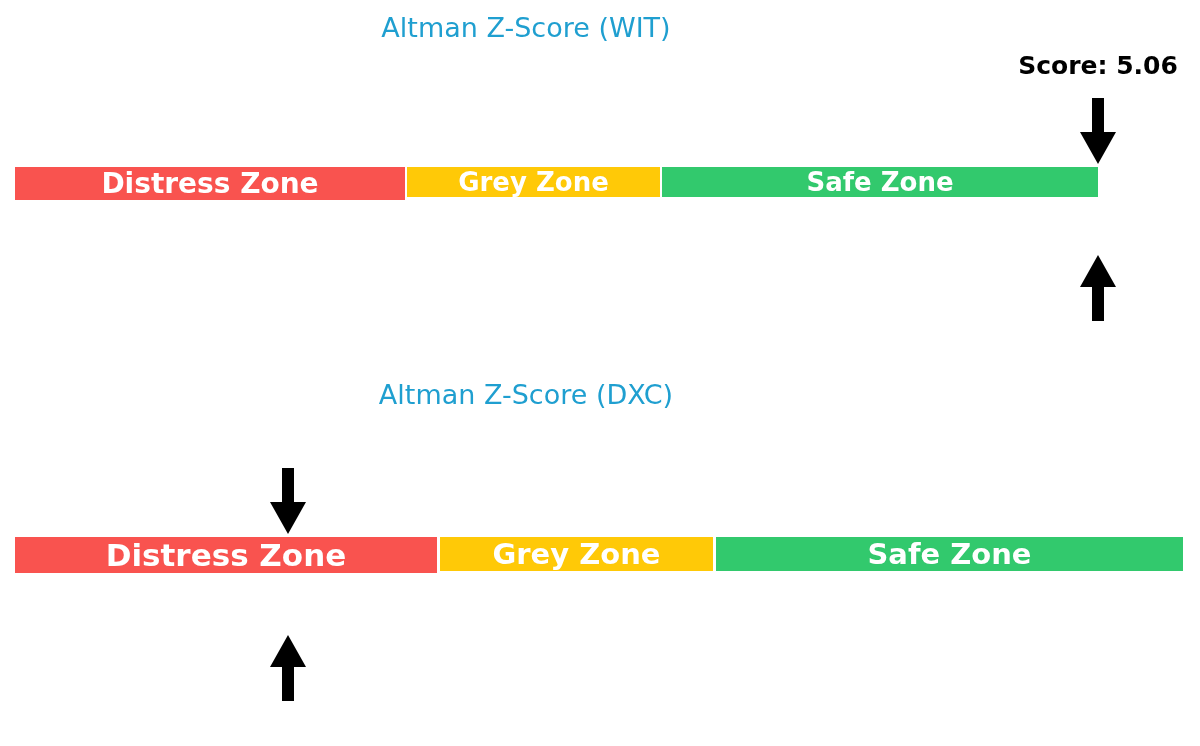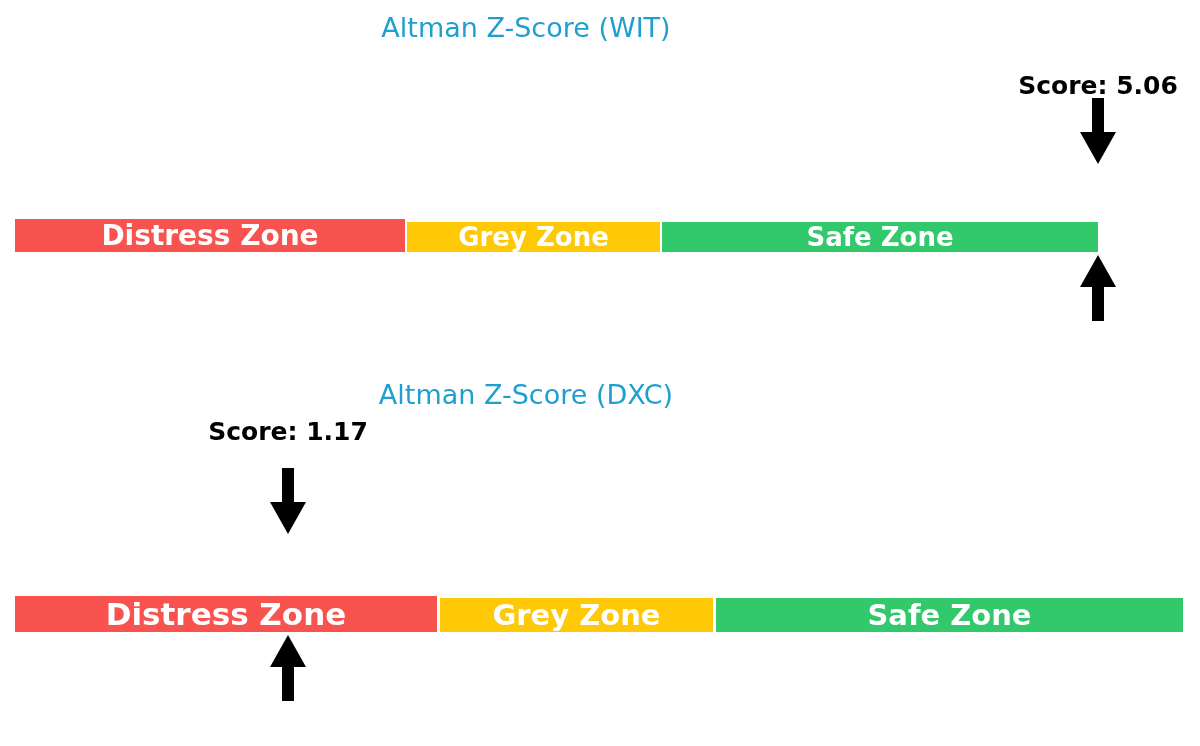--- a/index.html
+++ b/index.html
@@ -31,21 +31,21 @@
     font-weight: 400;
     color: #1f9fd0;
     letter-spacing: 0px;
     white-space: nowrap;
   }
 
   .zone-bar {
     position: absolute;
     display: flex;
     flex-direction: row;
-    align-items: flex-end;
+    align-items: flex-start;
   }
 
   .zone {
     position: relative;
     display: flex;
     align-items: center;
     justify-content: center;
     box-sizing: border-box;
   }
 
@@ -72,21 +72,21 @@
     overflow: visible;
   }
 </style>
 </head>
 <body>
 
 <div class="panel" style="top:0;height:350px;">
 
   <div class="chart-title" style="top:12px;">Altman Z-Score (WIT)</div>
 
-  <div class="marker-label" style="left:1098px; top:51px; font-size:25px;margin-top:20px;">Score: 5.06</div>
+  <div class="marker-label" style="left:1098px; top:51px; font-size:25px;">Score: 5.06</div>
 
   <svg class="arrow-svg" width="40" height="68" viewBox="0 0 40 68" style="left:1098px; top:98px;">
     <rect x="14" y="0" width="12" height="40" fill="#000000"></rect>
     <polygon points="20,66 2,34 38,34" fill="#000000"></polygon>
   </svg>
 
   <div class="zone-bar" style="left:15px; top:167px; width:1083px; height:85px;">
     <div class="zone" style="width:390px; background:#f9534f; margin-right:2px;">
       <span class="zone-label" style="font-size:28px;">Distress Zone</span>
     </div>
@@ -102,21 +102,20 @@
     <rect x="14" y="28" width="12" height="40" fill="#000000"></rect>
     <polygon points="20,2 2,34 38,34" fill="#000000"></polygon>
   </svg>
 
 </div>
 
 <div class="panel" style="top:360px;height:386px;">
 
   <div class="chart-title" style="top:19px;">Altman Z-Score (DXC)</div>
 
-  <div class="marker-label" style="left:288px; top:57px; font-size:25px;">Score: 1.17</div>
 
   <svg class="arrow-svg" width="40" height="68" viewBox="0 0 40 68" style="left:288px; top:108px;">
     <rect x="14" y="0" width="12" height="40" fill="#000000"></rect>
     <polygon points="20,66 2,34 38,34" fill="#000000"></polygon>
   </svg>
 
   <div class="zone-bar" style="left:15px; top:177px; width:1168px; height:95px;">
     <div class="zone" style="width:422px; background:#f9534f; margin-right:3px;">
       <span class="zone-label" style="font-size:31px;">Distress Zone</span>
     </div>

